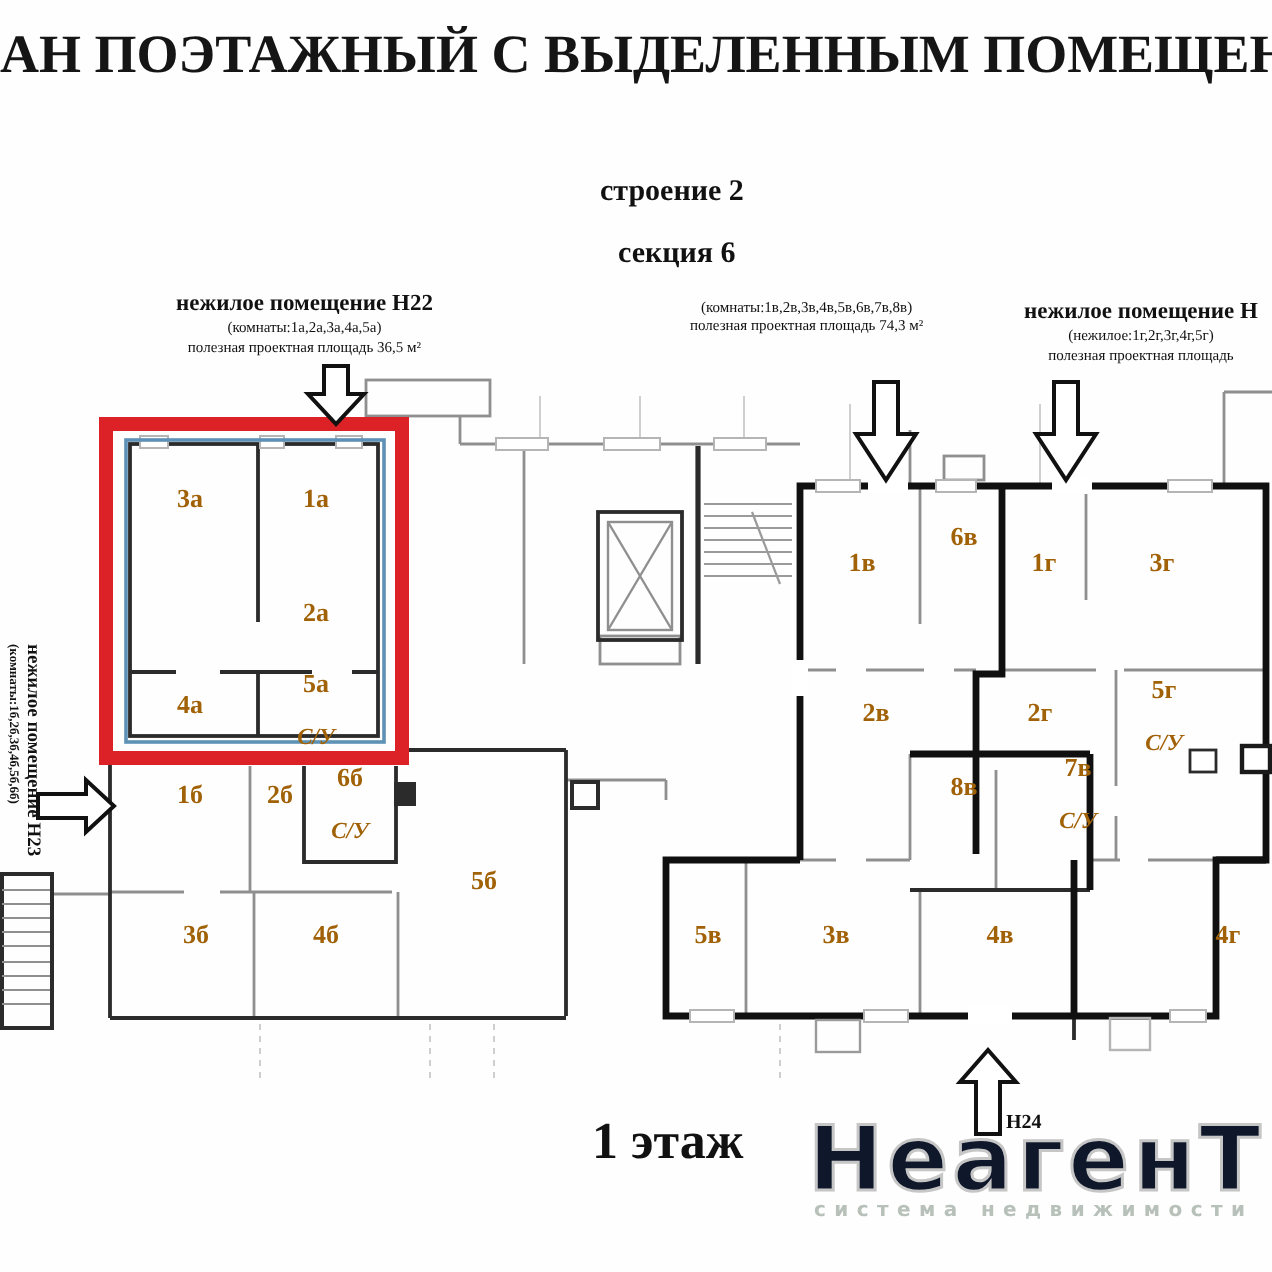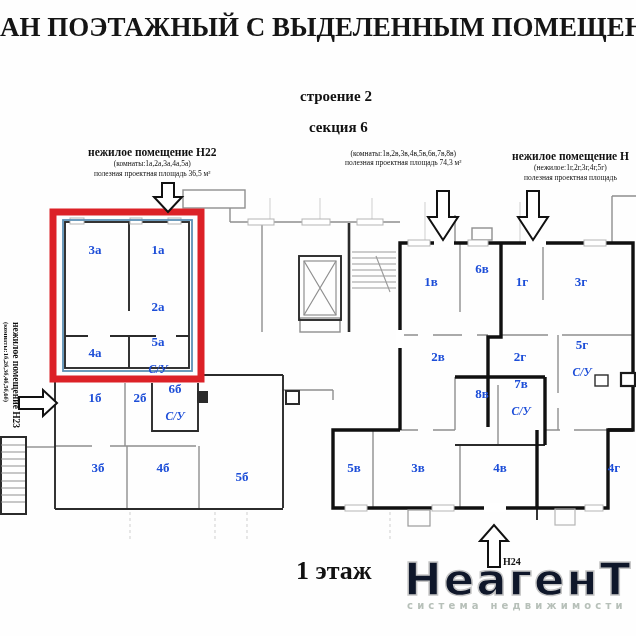--- a/index.html
+++ b/index.html
@@ -16,21 +16,21 @@
   .premise .pname{font-size:11.5px;font-weight:bold;}
   .premise .pnote{font-size:7.5px;font-weight:normal;text-align:center;}
   .premise-vert{
     position:absolute;left:22px;top:322px;width:160px;line-height:1.3;white-space:nowrap;
     transform:rotate(90deg);transform-origin:top left;
   }
   .premise-vert .pname{font-size:9.5px;font-weight:bold;}
   .premise-vert .pnote{font-size:6.5px;font-weight:bold;}
   .room{
     position:absolute;transform:translate(-50%,-50%);text-align:center;
-    font-size:13px;font-weight:bold;line-height:1.0;color:#1d4ed8;white-space:nowrap;
+    font-size:13px;font-weight:bold;line-height:1.0;color:#a16207;white-space:nowrap;
   }
   .room .su{display:block;font-style:italic;font-size:11.5px;margin-top:16px;}
   .floor-label{position:absolute;left:296px;top:556px;font-size:26px;font-weight:bold;}
   .h24-label{position:absolute;left:503px;top:556px;font-size:10px;font-weight:bold;}
   .wm-brand{
     position:absolute;left:404px;top:553px;font-family:"DejaVu Sans",sans-serif;
     font-size:45px;font-weight:bold;color:#0f172a;-webkit-text-stroke:1.5px #c6c6c6;
     letter-spacing:2px;
     text-align:right;
   }
@@ -184,27 +184,27 @@
   <div class="room" style="left:158px;top:249px"><span>1а</span></div>
   <div class="room" style="left:158px;top:306px"><span>2а</span></div>
   <div class="room" style="left:95px;top:352px"><span>4а</span></div>
   <div class="room" style="left:158px;top:355px"><span>5а</span><span class="su">С/У</span></div>
 
   <div class="room" style="left:95px;top:397px"><span>1б</span></div>
   <div class="room" style="left:140px;top:397px"><span>2б</span></div>
   <div class="room" style="left:175px;top:402px"><span>6б</span><span class="su">С/У</span></div>
   <div class="room" style="left:98px;top:467px"><span>3б</span></div>
   <div class="room" style="left:163px;top:467px"><span>4б</span></div>
-  <div class="room" style="left:242px;top:476px"><span>5б</span></div>
+  <div class="room" style="left:242px;top:440px"><span>5б</span></div>
 
   <div class="room" style="left:431px;top:281px"><span>1в</span></div>
   <div class="room" style="left:482px;top:268px"><span>6в</span></div>
   <div class="room" style="left:438px;top:356px"><span>2в</span></div>
   <div class="room" style="left:482px;top:393px"><span>8в</span></div>
-  <div class="room" style="left:521px;top:397px"><span>7в</span><span class="su">С/У</span></div>
+  <div class="room" style="left:539px;top:397px"><span>7в</span><span class="su">С/У</span></div>
   <div class="room" style="left:354px;top:467px"><span>5в</span></div>
   <div class="room" style="left:418px;top:467px"><span>3в</span></div>
   <div class="room" style="left:500px;top:467px"><span>4в</span></div>
 
   <div class="room" style="left:522px;top:281px"><span>1г</span></div>
   <div class="room" style="left:581px;top:281px"><span>3г</span></div>
   <div class="room" style="left:520px;top:356px"><span>2г</span></div>
   <div class="room" style="left:582px;top:358px"><span>5г</span><span class="su">С/У</span></div>
   <div class="room" style="left:614px;top:467px"><span>4г</span></div>
 

